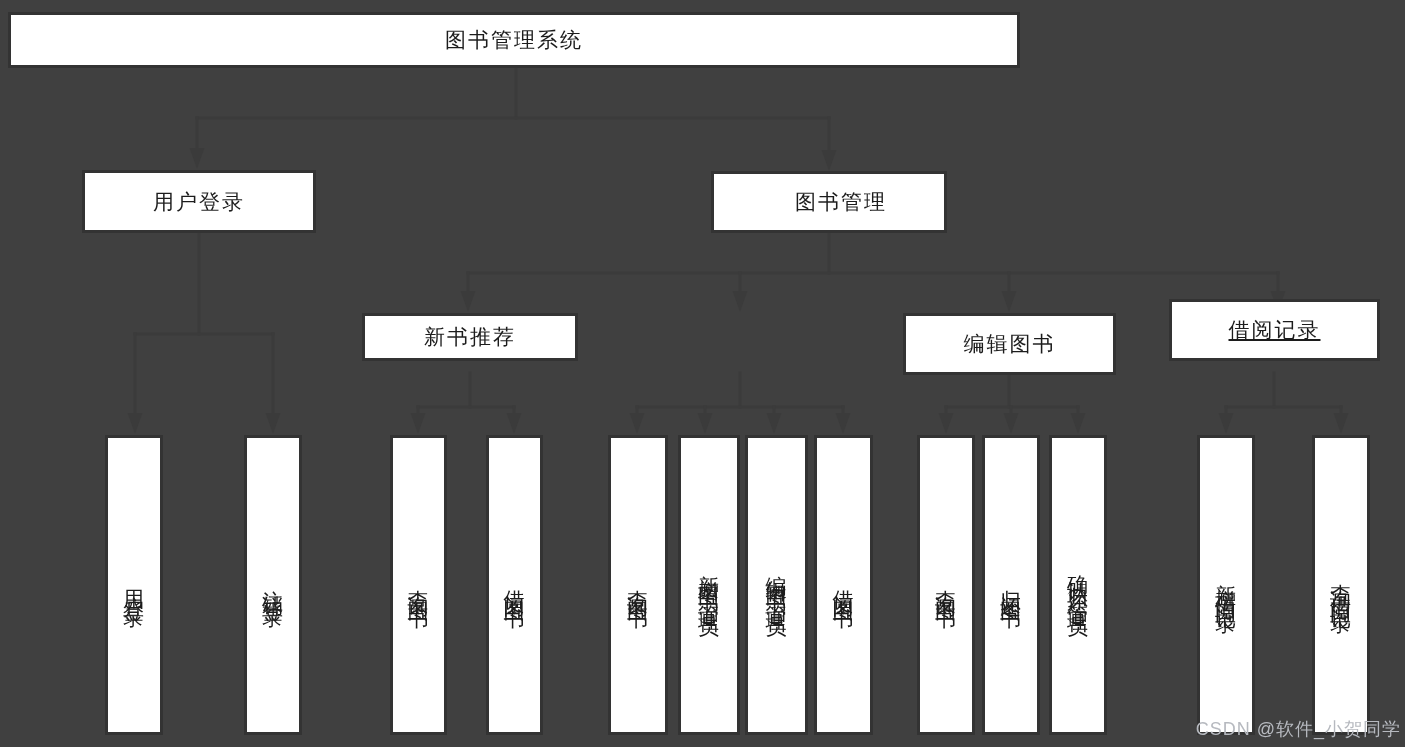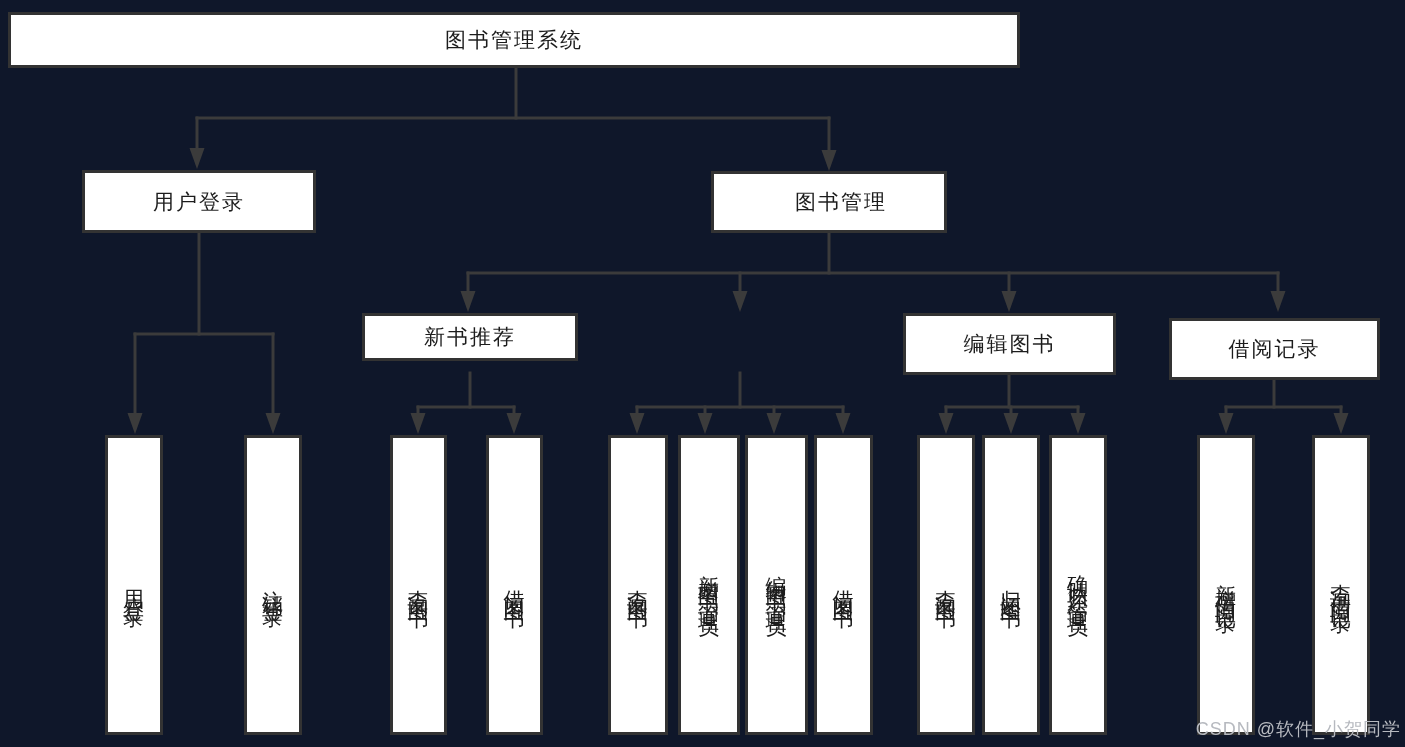--- a/index.html
+++ b/index.html
@@ -1,20 +1,20 @@
 <!DOCTYPE html>
 <html><head>
 <meta charset="utf-8">
 <style>
   html, body { margin: 0; padding: 0; background: #ffffff; }
   #canvas {
     position: relative;
     width: 1405px;
     height: 747px;
-    background: #0f172a;
+    background: #404040;
     overflow: hidden;
     font-family: "Liberation Sans", "DejaVu Sans", sans-serif;
   }
   #connectors { position: absolute; left: 0; top: 0; }
   .box {
     position: absolute;
     box-sizing: border-box;
     border: 3px solid #333333;
     background: #ffffff;
     display: flex;
@@ -121,21 +121,21 @@
   <div class="box h-box" style="left:711px; top:171px; width:236px; height:62px;padding-left:24px;">
     <span>图书管理</span>
   </div>
 
   <div class="box h-box" style="left:362px; top:313px; width:216px; height:48px;">
     <span>新书推荐</span>
   </div>
   <div class="box h-box" style="left:903px; top:313px; width:213px; height:62px;">
     <span>编辑图书</span>
   </div>
-  <div class="box h-box" style="left:1169px; top:318px; width:211px; height:62px;">
+  <div class="box h-box" style="left:1169px; top:299px; width:211px; height:62px;text-decoration:underline;">
     <span>借阅记录</span>
   </div>
 
   <div class="box v-box" style="left:105px; top:435px; width:58px; height:300px;">
     <span>用户登录</span>
   </div>
   <div class="box v-box" style="left:244px; top:435px; width:58px; height:300px;">
     <span>注销登录</span>
   </div>
 

